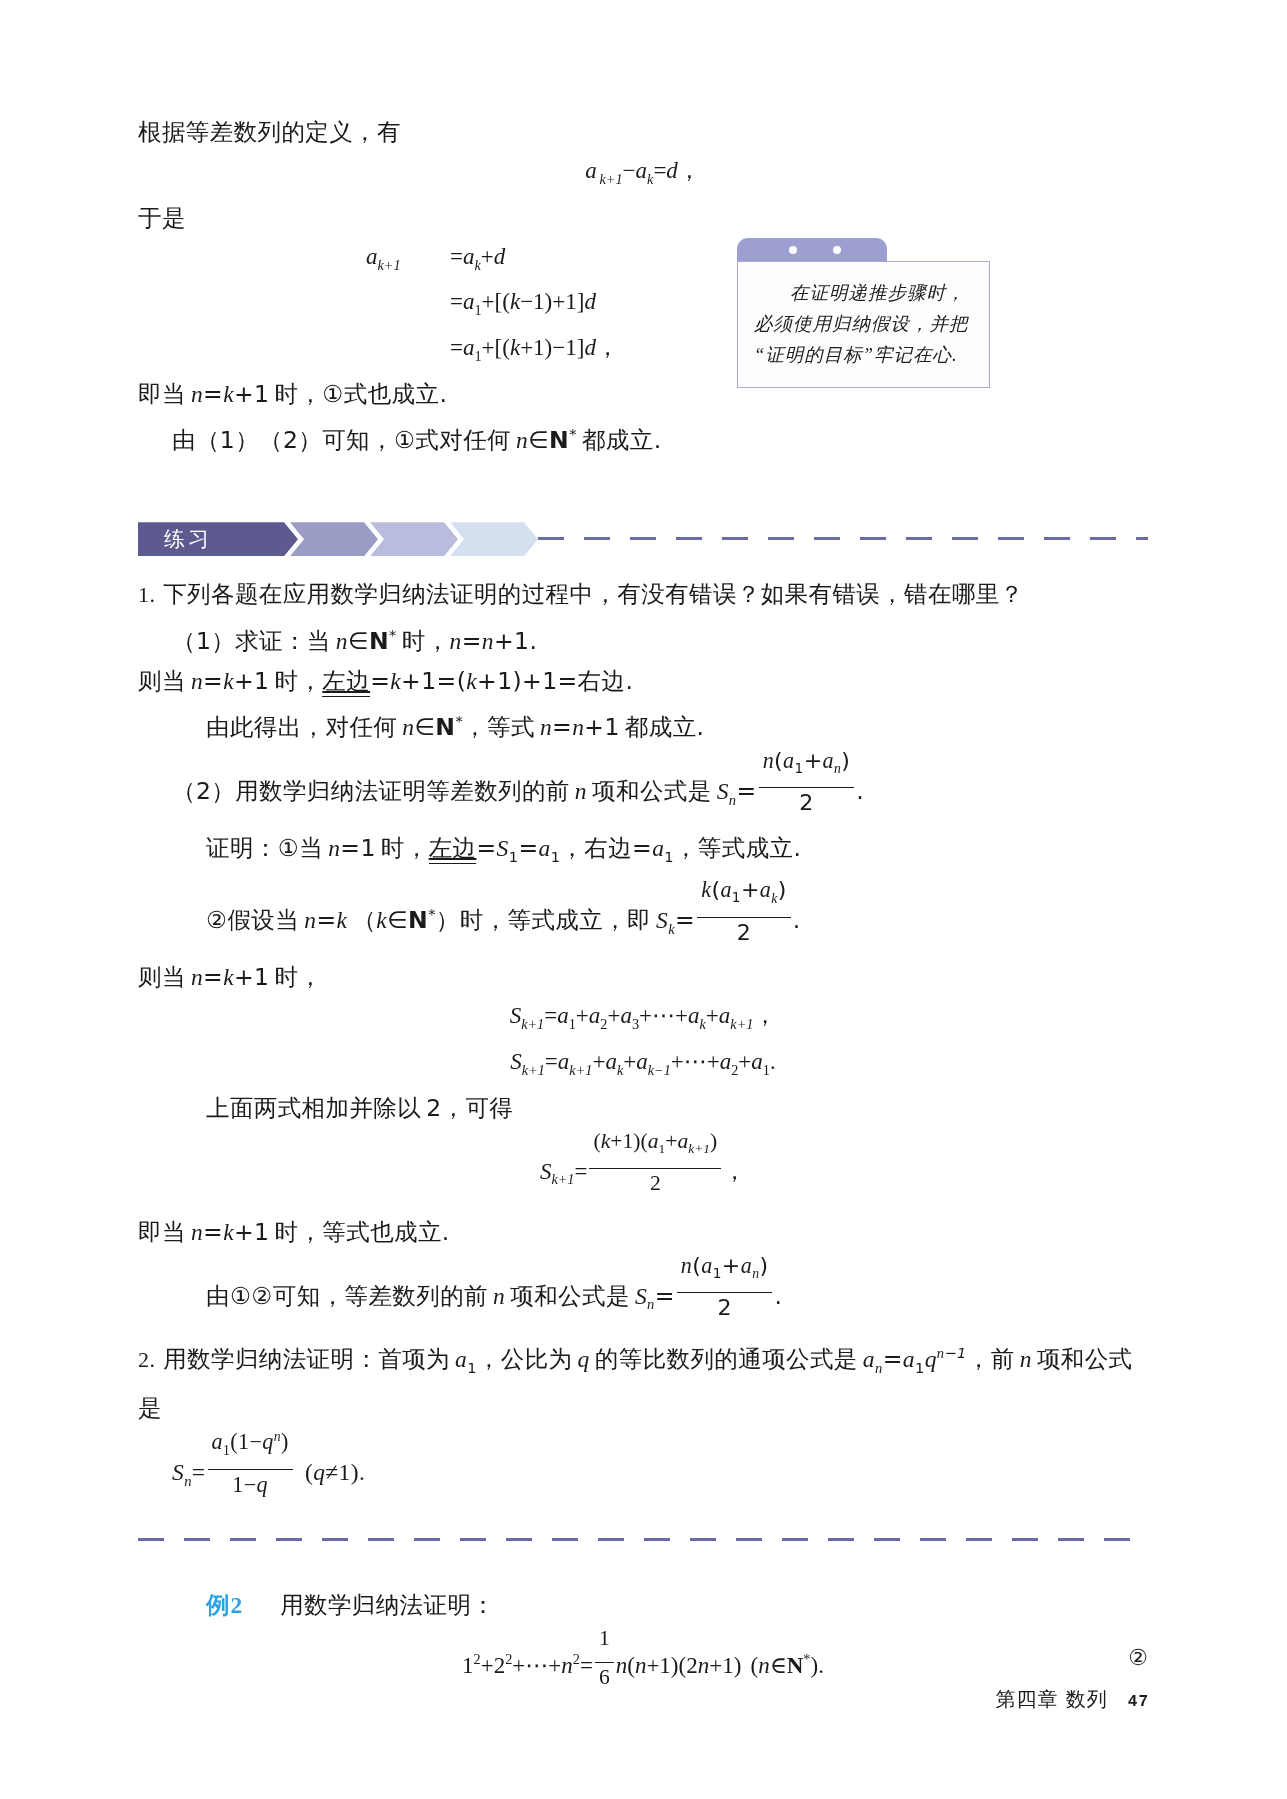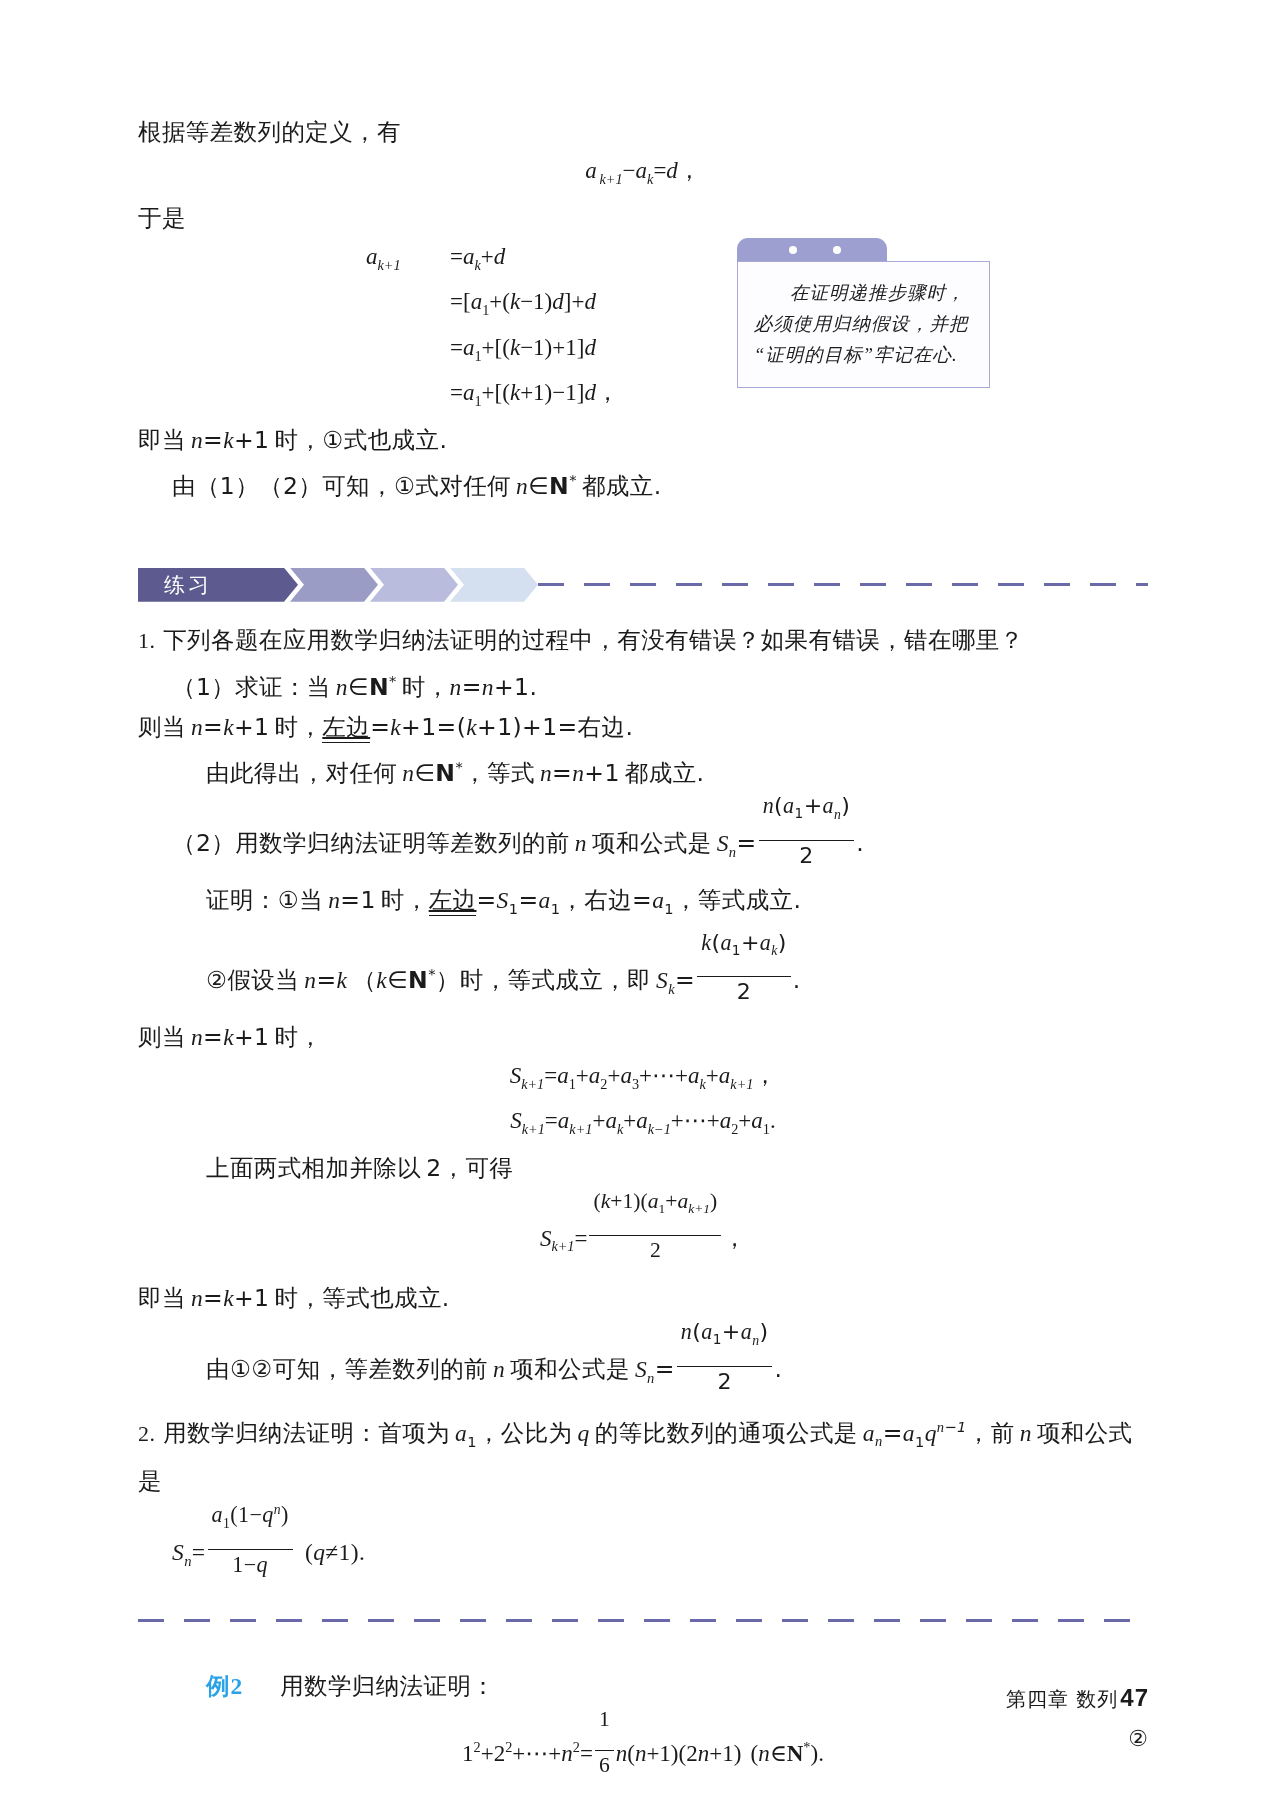--- a/index.html
+++ b/index.html
@@ -57,21 +57,21 @@
   
   .frac {
     display: inline-block;
     vertical-align: -0.52em;
     text-align: center;
     font-size: 0.94em;
     margin: 0 2px;
   }
   .frac > .num {
     display: block;
-    padding: 0 4px 17px 4px;
+    padding: 0 4px 10px 4px;
     border-bottom: 1.3px solid #1b1b1b;
     line-height: 1.25;
   }
   .frac > .den {
     display: block;
     padding: 1px 4px 0 4px;
     line-height: 1.25;
   }
 
   
@@ -215,24 +215,24 @@
   
   .footer {
     position: absolute;
     right: 138px;
     bottom: 86px;
     font-size: 20px;
     color: #1b1b1b;
     letter-spacing: 1px;
   }
   .footer .pg {
-    font-family: Liberation Sans, sans-serif;
+    font-family: Liberation Mono, monospace;
     font-weight: bold;
-    font-size: 24px;
-    margin-left: 2px;
+    font-size: 16px;
+    margin-left: 20px;
   }
 
   .cjk { font-family: "DejaVu Sans", "Liberation Sans", sans-serif; }
 </style>
 </head>
 <body>
 
 <div class="page">
 
   <div class="callout">
@@ -254,24 +254,20 @@
     <div class="eq">
       <i class="m">a</i><sub> <i class="m">k</i>+1</sub>−<i class="m">a</i><sub><i class="m">k</i></sub>=<i class="m">d</i>，
     </div>
 
     <div class="ln cjk">于是</div>
 
     <div class="proof-block">
       <div class="prow">
         <span class="lhs"><i class="m">a</i><sub><i class="m">k</i>+1</sub></span>
         <span class="rhs">=<i class="m">a</i><sub><i class="m">k</i></sub>+<i class="m">d</i></span>
-      </div>
-      <div class="prow">
-        <span class="lhs"></span>
-        <span class="rhs">=[<i class="m">a</i><sub class="n">1</sub>+(<i class="m">k</i>−1)<i class="m">d</i>]+<i class="m">d</i></span>
       </div>
       <div class="prow">
         <span class="lhs"></span>
         <span class="rhs">=<i class="m">a</i><sub class="n">1</sub>+[(<i class="m">k</i>−1)+1]<i class="m">d</i></span>
       </div>
       <div class="prow">
         <span class="lhs"></span>
         <span class="rhs">=<i class="m">a</i><sub class="n">1</sub>+[(<i class="m">k</i>+1)−1]<i class="m">d</i>，</span>
       </div>
     </div>

